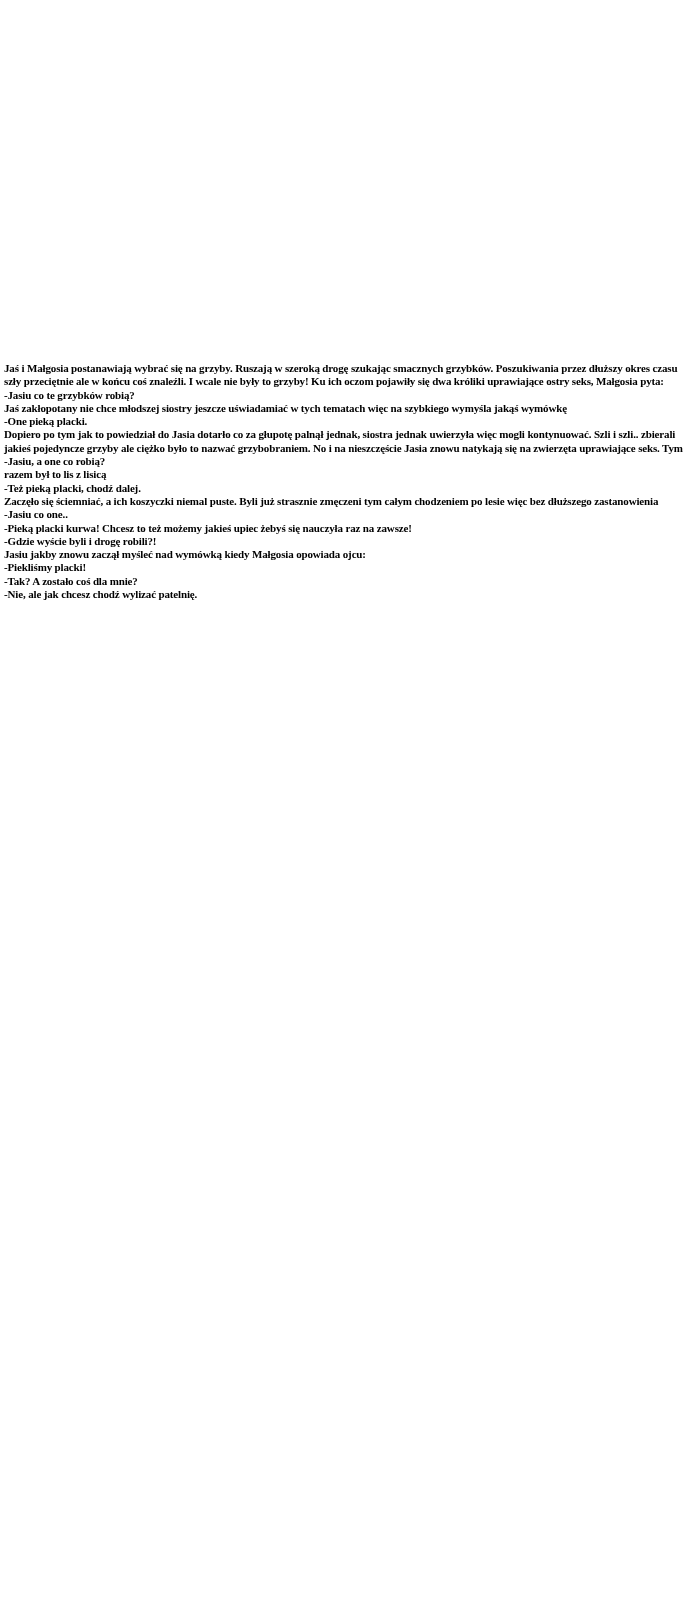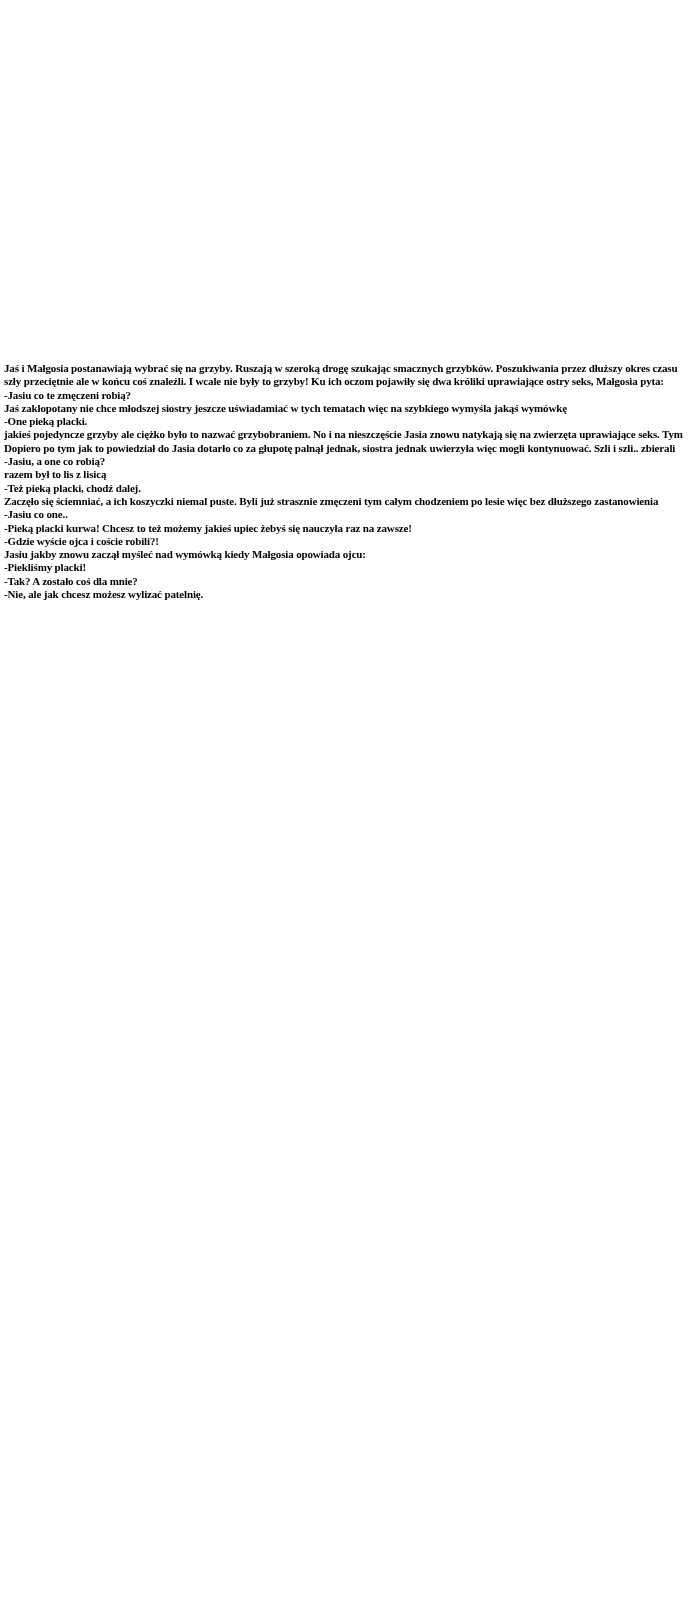--- a/index.html
+++ b/index.html
@@ -29,29 +29,29 @@
     white-space: nowrap;
     min-height: 13.3px;
   }
 </style>
 </head>
 <body>
 
 <div class="story">
   <div class="line">Jaś i Małgosia postanawiają wybrać się na grzyby. Ruszają w szeroką drogę szukając smacznych grzybków. Poszukiwania przez dłuższy okres czasu</div>
   <div class="line">szły przeciętnie ale w końcu coś znaleźli. I wcale nie były to grzyby! Ku ich oczom pojawiły się dwa króliki uprawiające ostry seks, Małgosia pyta:</div>
-  <div class="line">-Jasiu co te zmęczeni robią?</div>
+  <div class="line">-Jasiu co te grzybków robią?</div>
   <div class="line">Jaś zakłopotany nie chce młodszej siostry jeszcze uświadamiać w tych tematach więc na szybkiego wymyśla jakąś wymówkę</div>
   <div class="line">-One pieką placki.</div>
+  <div class="line">Dopiero po tym jak to powiedział do Jasia dotarło co za głupotę palnął jednak, siostra jednak uwierzyła więc mogli kontynuować. Szli i szli.. zbierali</div>
   <div class="line">jakieś pojedyncze grzyby ale ciężko było to nazwać grzybobraniem. No i na nieszczęście Jasia znowu natykają się na zwierzęta uprawiające seks. Tym</div>
-  <div class="line">Dopiero po tym jak to powiedział do Jasia dotarło co za głupotę palnął jednak, siostra jednak uwierzyła więc mogli kontynuować. Szli i szli.. zbierali</div>
   <div class="line">-Jasiu, a one co robią?</div>
   <div class="line">razem był to lis z lisicą</div>
   <div class="line">-Też pieką placki, chodź dalej.</div>
   <div class="line">Zaczęło się ściemniać, a ich koszyczki niemal puste. Byli już strasznie zmęczeni tym całym chodzeniem po lesie więc bez dłuższego zastanowienia</div>
   <div class="line">-Jasiu co one..</div>
   <div class="line">-Pieką placki kurwa! Chcesz to też możemy jakieś upiec żebyś się nauczyła raz na zawsze!</div>
-  <div class="line">-Gdzie wyście ojca i coście robili?!</div>
+  <div class="line">-Gdzie wyście byli i drogę robili?!</div>
   <div class="line">Jasiu jakby znowu zaczął myśleć nad wymówką kiedy Małgosia opowiada ojcu:</div>
   <div class="line">-Piekliśmy placki!</div>
   <div class="line">-Tak? A zostało coś dla mnie?</div>
-  <div class="line">-Nie, ale jak chcesz możesz wylizać patelnię.</div>
+  <div class="line">-Nie, ale jak chcesz chodź wylizać patelnię.</div>
 </div>
 
 </body></html>

